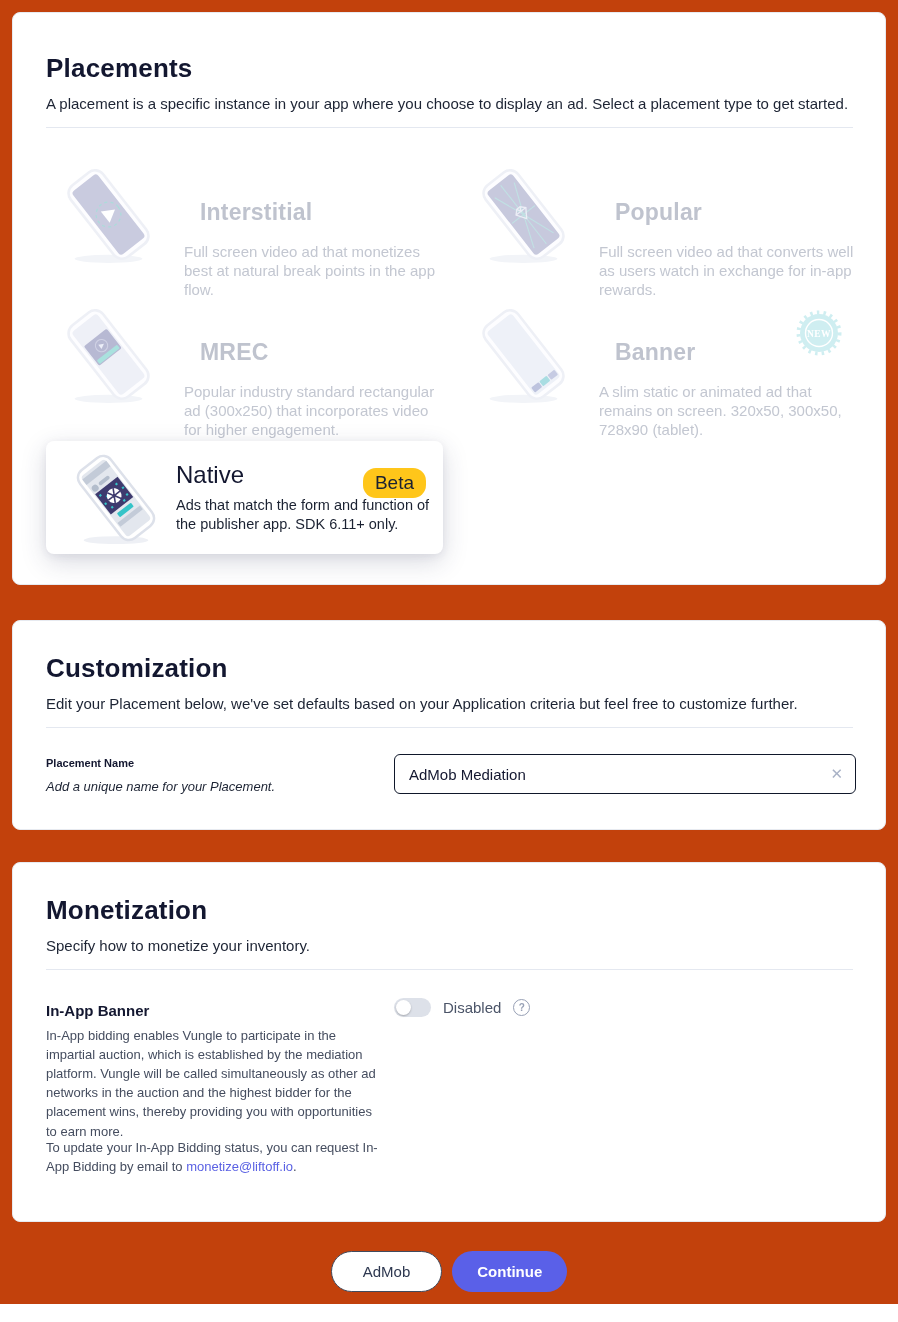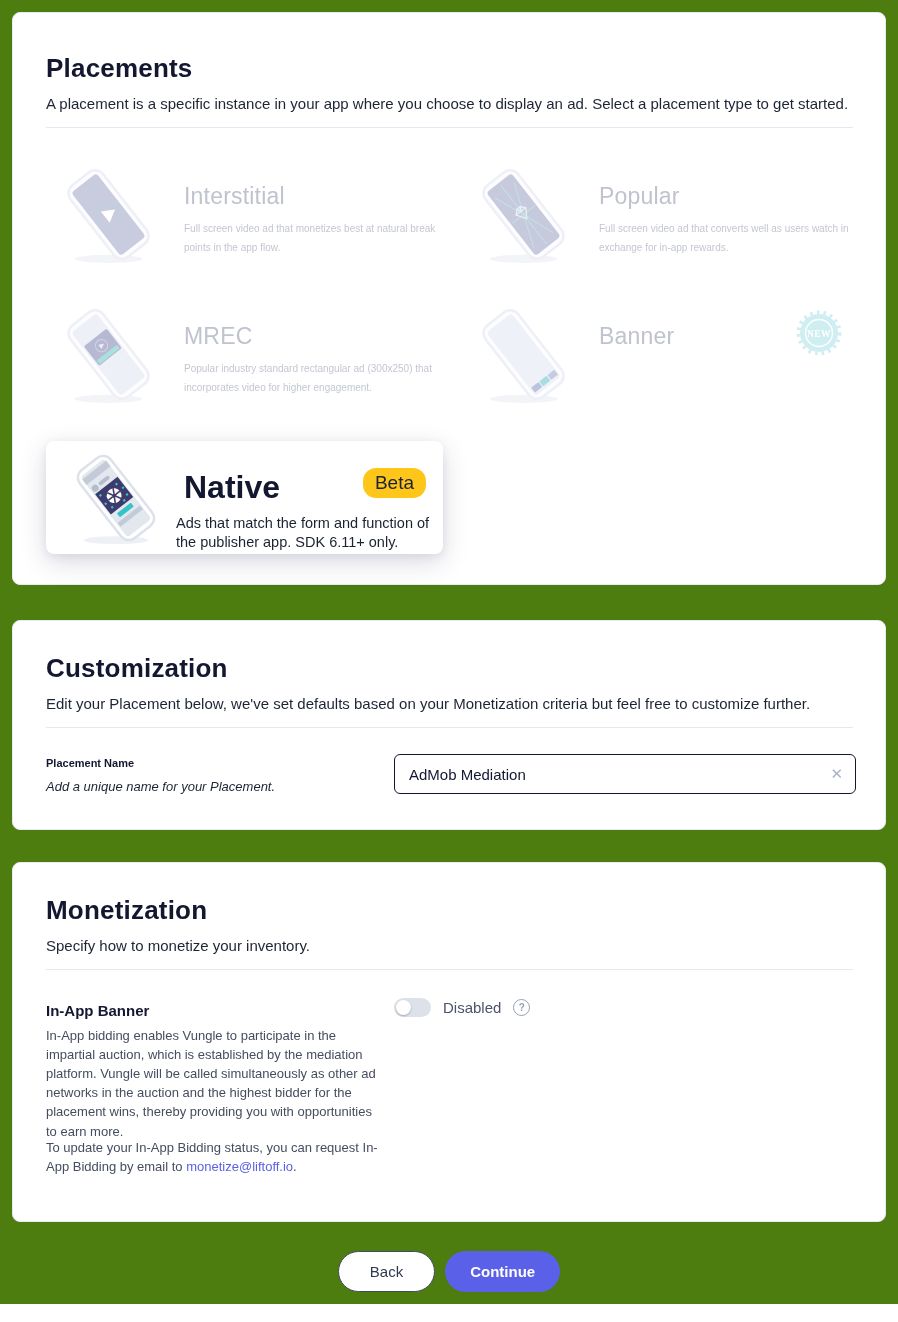--- a/index.html
+++ b/index.html
@@ -1,49 +1,49 @@
 <!DOCTYPE html>
 <html><head>
 <meta charset="utf-8">
 <style>
   html, body { margin:0; padding:0; background:#fff; }
   body { width:898px; height:1322px; font-family:"Liberation Sans", sans-serif; -webkit-font-smoothing:antialiased; }
-  .page { position:relative; width:898px; height:1304px; background:#4d7c0f; overflow:hidden; }
+  .page { position:relative; width:898px; height:1304px; background:#c2410c; overflow:hidden; }
 
   .card { position:absolute; left:12px; width:874px; background:#fff; border:1px solid #e7eaf0;
           border-radius:8px; box-sizing:border-box; }
   .card-placements  { top:12px;  height:573px; }
   .card-customize   { top:620px; height:210px; }
   .card-monetize    { top:862px; height:360px; }
 
   .card h1 { margin:0; padding:40px 33px 0; font-size:26px; font-weight:700; color:#131730; letter-spacing:.2px; }
   .card-customize h1, .card-monetize h1 { padding-top:32px; }
   .card .card-sub { margin:11px 33px 0; font-size:15px; color:#1d2434; }
   .divider { border:none; border-top:1px solid #e4e8f0; margin:15px 32px 0 33px; }
 
   
   .opt { position:absolute; width:400px; cursor:pointer; }
   .opt-left  { left:33px; }
   .opt-right { left:448px; }
   .row-1 { top:148px; }
   .row-2 { top:288px; }
   .phone-wrap { position:absolute; left:0; top:0; width:125px; height:105px; }
   .opt-txt { margin-left:138px; padding-top:22px; }
-  .opt-title { margin:0; font-size:23px; font-weight:400; color:#bfc3ce; letter-spacing:.2px; }
-  .opt-desc { margin:9px 0 0; font-size:10px; line-height:19px; color:#c3c7d1; width:255px; }
+  .opt-title { margin:16px; font-size:23px; font-weight:700; color:#bfc3ce; letter-spacing:.2px; }
+  .opt-desc { margin:9px 0 0; font-size:15px; line-height:19px; color:#c3c7d1; width:255px; }
 
   .new-seal { position:absolute; left:783px; top:297px; width:46px; height:46px; }
 
   
   .native-card { position:absolute; left:33px; top:428px; width:397px; height:113px; background:#fff;
                  border-radius:8px; cursor:pointer;
                  box-shadow:0 8px 26px rgba(45,52,90,.18), 0 2px 8px rgba(45,52,90,.08); }
   .native-card .phone-wrap { left:10px; top:6px; }
   .native-txt { margin-left:130px; padding-top:20px; }
-  .native-title { margin:8px; font-size:32px; font-weight:700; color:#131730; }
+  .native-title { margin:0; font-size:24px; font-weight:400; color:#131730; }
   .native-desc { margin:7px 0 0; font-size:14.5px; line-height:19px; color:#1b2232; width:255px; }
   .beta-badge { position:absolute; right:17px; top:27px; background:#ffc61a; color:#1b2232;
                 font-size:19px; font-weight:500; padding:4px 12px; border-radius:13px; }
 
   
   .field-label-block { position:absolute; left:33px; top:136px; }
   .field-label { font-size:11px; font-weight:700; color:#131730; }
   .field-helper { margin-top:10px; font-size:13px; color:#1d2434;font-style:italic; }
   .input-wrap { position:absolute; left:381px; top:133px; width:462px; height:40px; }
   .text-input { width:100%; height:100%; box-sizing:border-box; border:1px solid #0f172a; border-radius:6px;
@@ -158,20 +158,21 @@
             <rect x="40" y="8" width="40" height="88" rx="10" fill="#fdfdff" stroke="#eef0f6" stroke-width="2.5"></rect>
             <rect x="44.5" y="13" width="31" height="78" rx="3.5" fill="#eef1f8"></rect>
             <rect x="46" y="82" width="9" height="6" rx="1" fill="#bdc3de"></rect>
             <rect x="56" y="82" width="9" height="6" rx="1" fill="#a9dde2"></rect>
             <rect x="66" y="82" width="8.5" height="6" rx="1" fill="#c6cbe3"></rect>
           </g>
         </svg>
       </span>
       <div class="opt-txt">
         <h3 class="opt-title">Banner</h3>
+        <p class="opt-desc">A slim static or animated ad that remains on screen. 320x50, 300x50, 728x90 (tablet).</p>
       </div>
     </div>
 
     <span class="new-seal">
       <svg width="46" height="46" viewBox="0 0 46 46">
         <circle cx="23" cy="23" r="19" fill="#cfeef1"></circle>
         <circle cx="23" cy="23" r="20.5" fill="none" stroke="#cfeef1" stroke-width="4" stroke-dasharray="2.5 4.2"></circle>
         <circle cx="23" cy="23" r="13.5" fill="none" stroke="#ffffff" stroke-width="1.4"></circle>
         <text x="23" y="26.5" text-anchor="middle" font-family="Liberation Serif, serif" font-size="9.5" font-weight="bold" fill="#ffffff" letter-spacing="0.4">NEW</text>
       </svg>
@@ -216,21 +217,21 @@
       <div class="native-txt">
         <h3 class="native-title">Native</h3>
         <p class="native-desc">Ads that match the form and function of the publisher app. SDK 6.11+ only.</p>
       </div>
       <span class="beta-badge">Beta</span>
     </div>
   </section>
 
   <section class="card card-customize">
     <h1>Customization</h1>
-    <p class="card-sub">Edit your Placement below, we've set defaults based on your Monetization criteria but feel free to customize further.</p>
+    <p class="card-sub">Edit your Placement below, we've set defaults based on your Application criteria but feel free to customize further.</p>
     <hr class="divider">
 
     <div class="field-label-block">
       <div class="field-label">Placement Name</div>
       <div class="field-helper">Add a unique name for your Placement.</div>
     </div>
 
     <div class="input-wrap">
       <input class="text-input" type="text" value="AdMob Mediation" style="">
       <span class="clear-icon">✕</span>
@@ -251,17 +252,17 @@
       <span class="toggle-status">Disabled</span>
       <span class="help-icon">?</span>
     </div>
 
     <p class="bid-desc">In-App bidding enables Vungle to participate in the impartial auction, which is established by the mediation platform. Vungle will be called simultaneously as other ad networks in the auction and the highest bidder for the placement wins, thereby providing you with opportunities to earn more.</p>
 
     <p class="bid-request"><span>To update your In-App Bidding status, you can request In-App Bidding by email to </span><a class="email-link">monetize@liftoff.io</a><span>.</span></p>
   </section>
 
   <div class="footer">
-    <button class="btn btn-back">Back</button>
+    <button class="btn btn-back">AdMob</button>
     <button class="btn btn-continue">Continue</button>
   </div>
 
 </div>
 
 </body></html>

